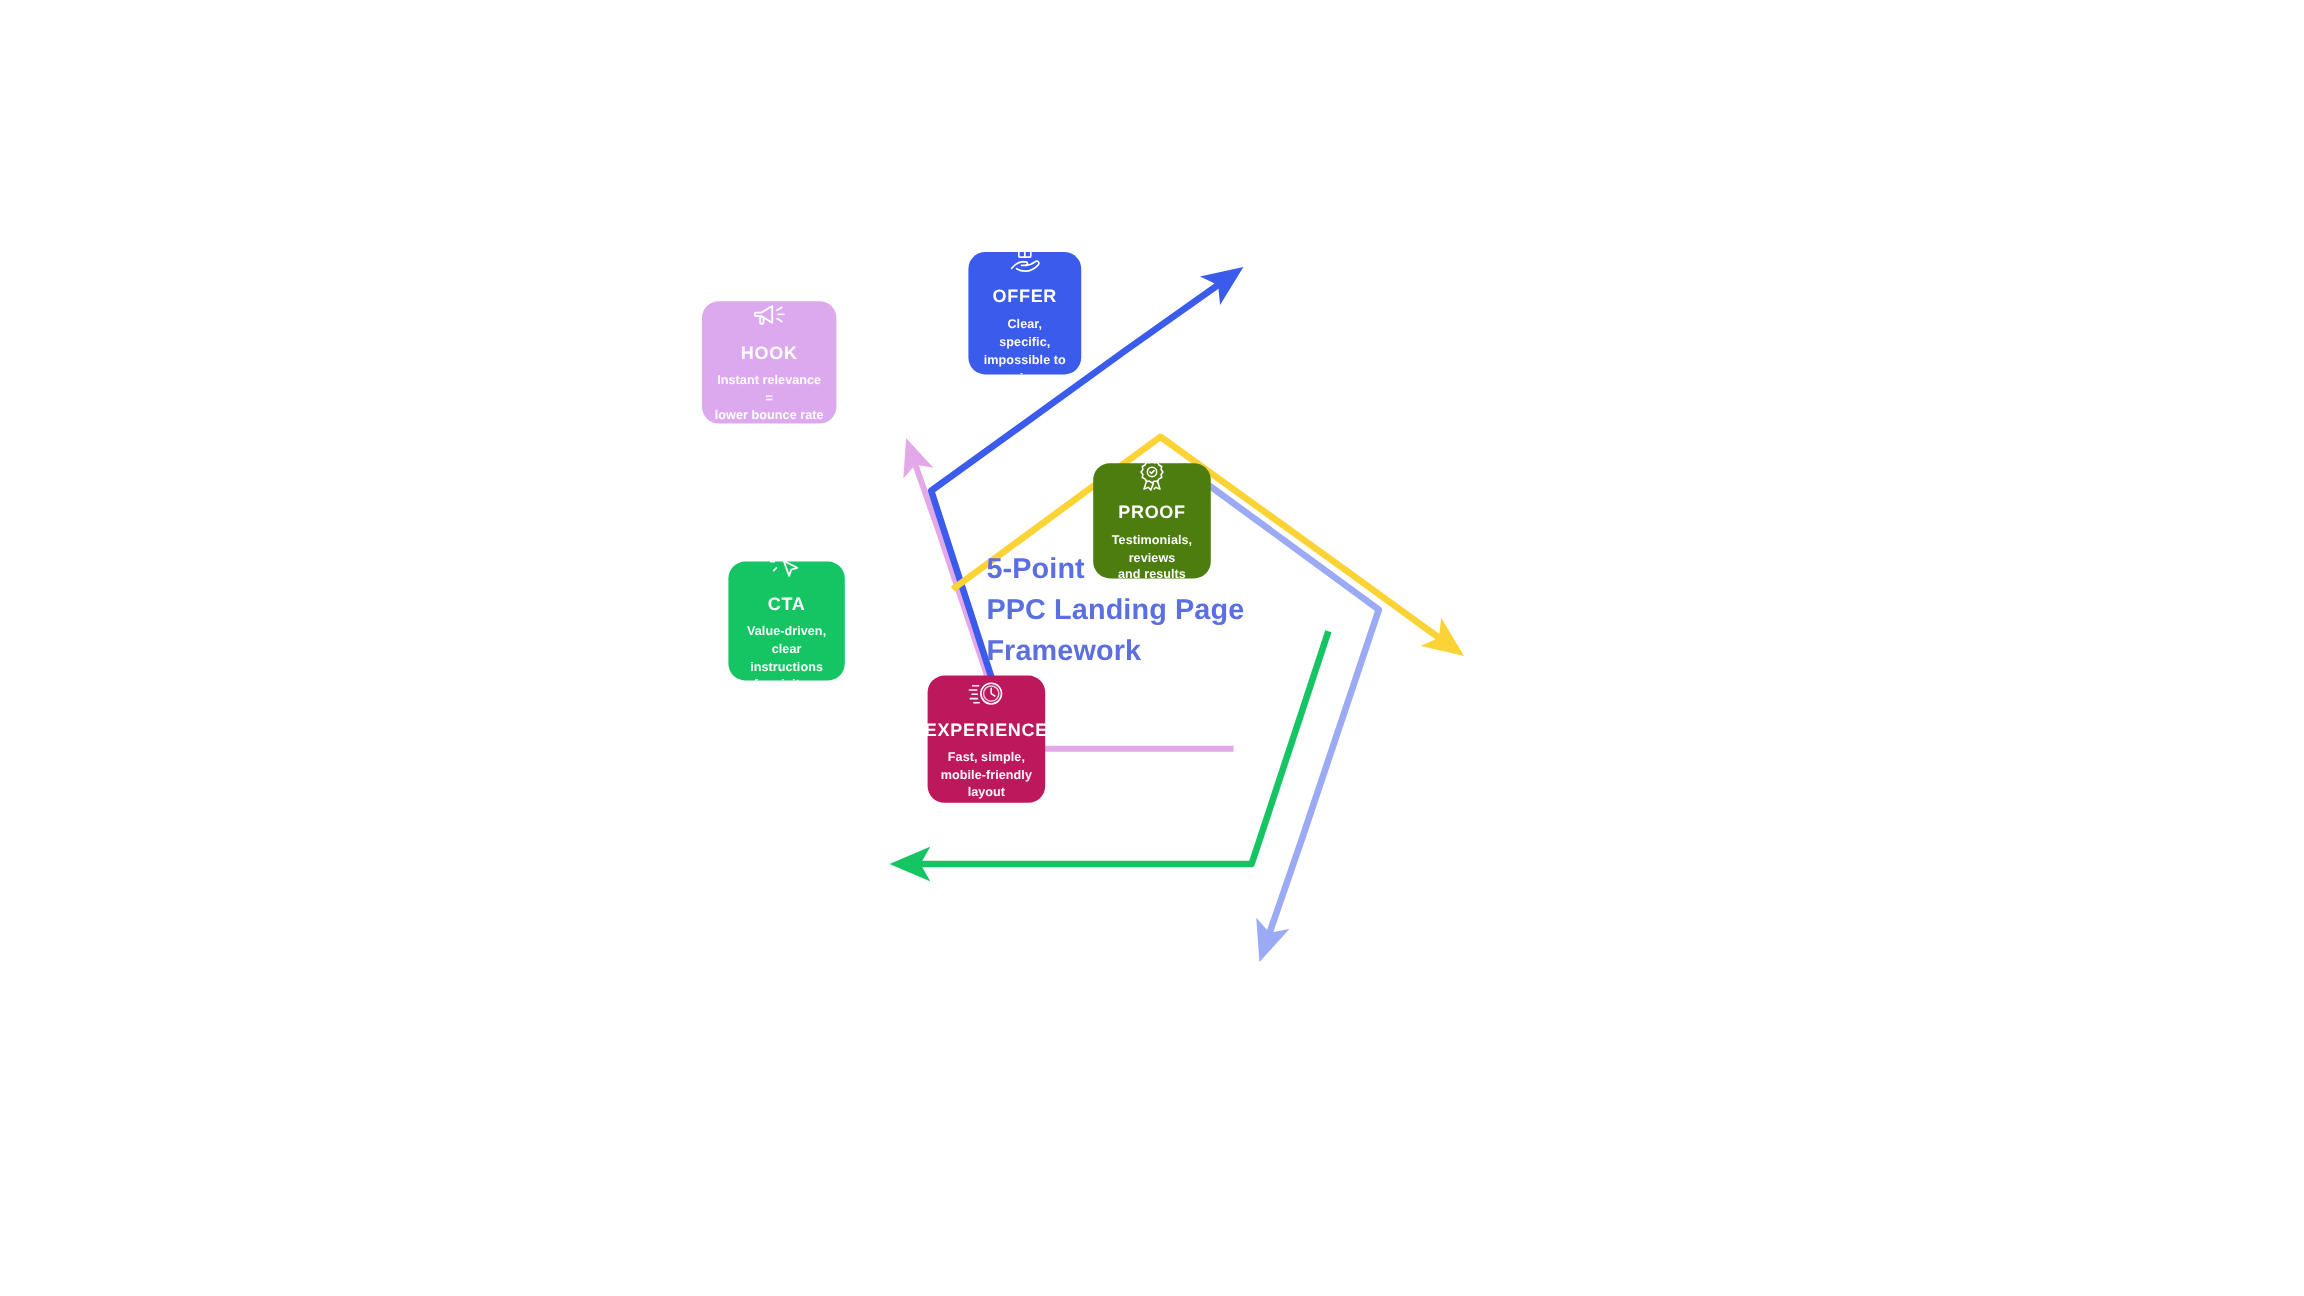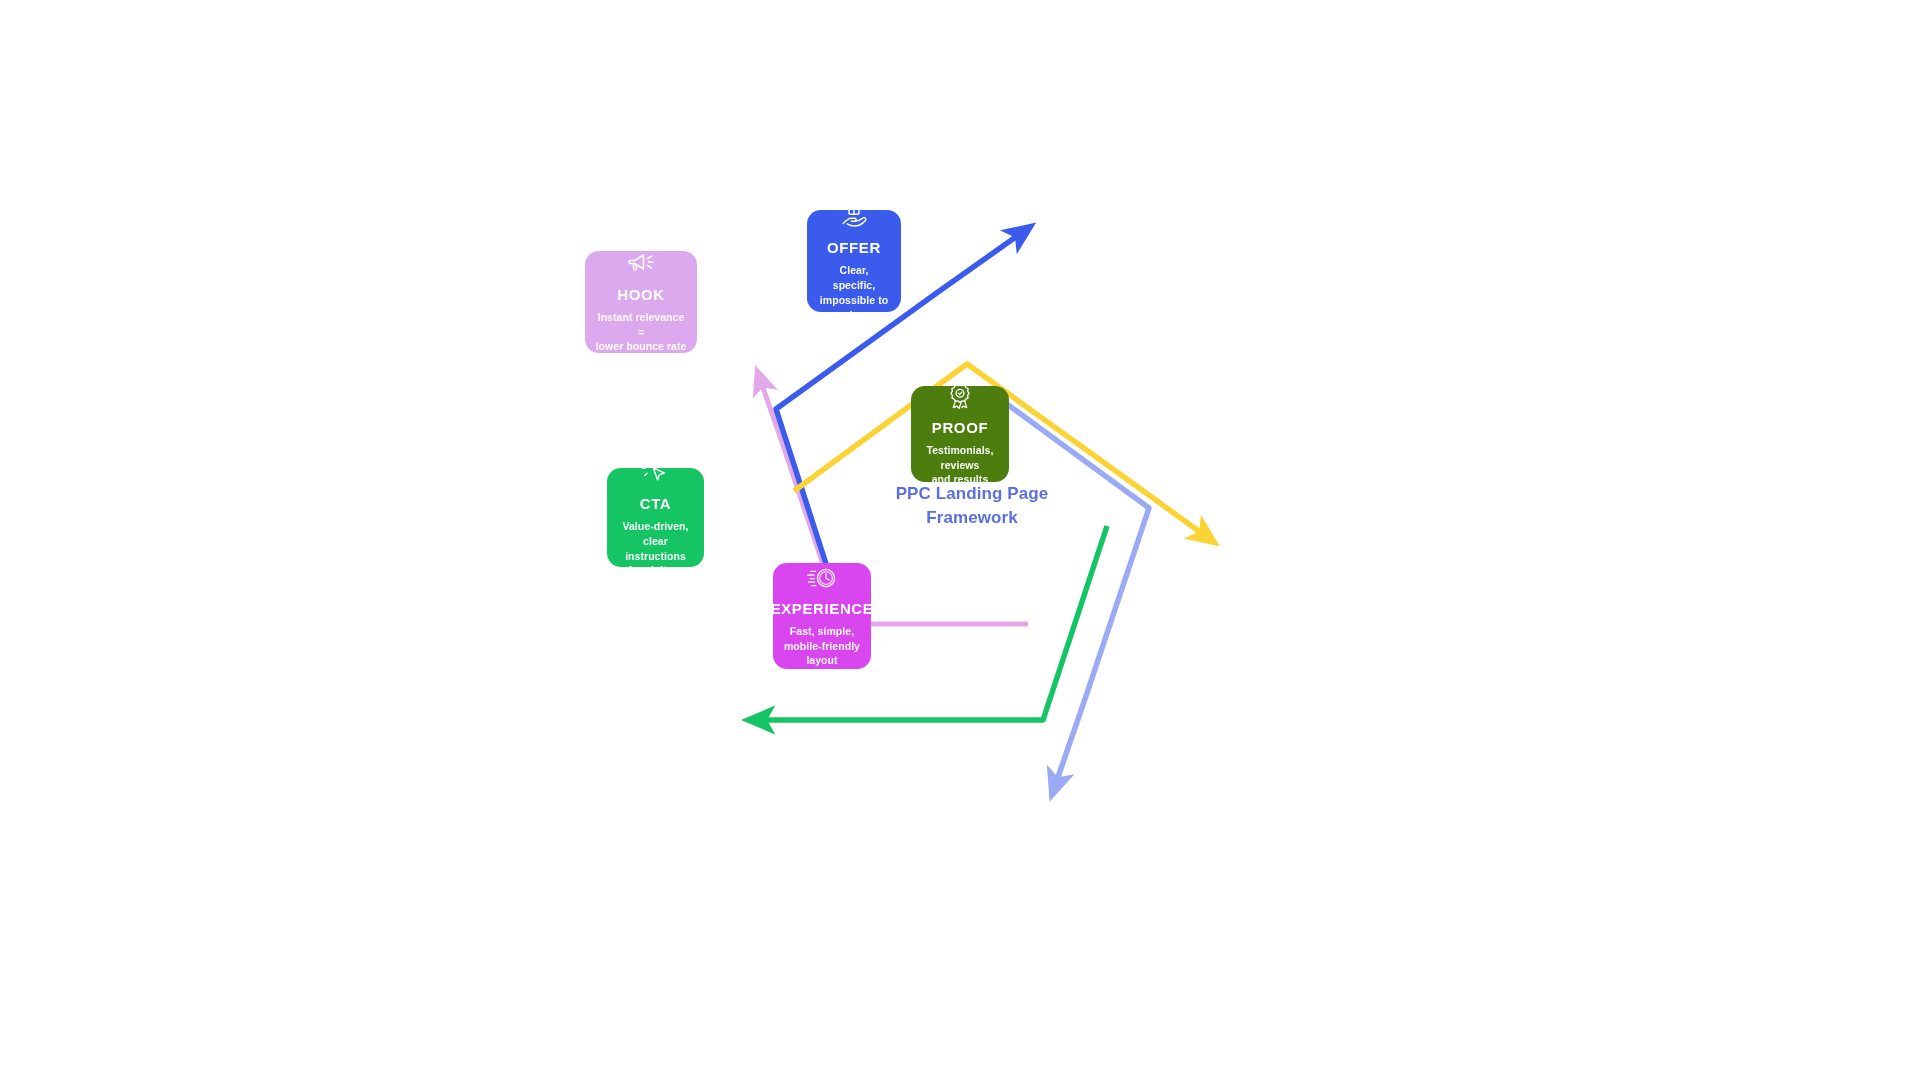--- a/index.html
+++ b/index.html
@@ -35,22 +35,21 @@
     width: 620px;
     height: 620px;
     overflow: visible;
   }
   
   #center-label {
     position: absolute;
     left: 162px;
     top: 228px;
     width: 300px;
-    text-align: center;
-    font-size: 17px;
+    font-size: 24px;
     font-weight: bold;
     line-height: 1.42;
     letter-spacing: 0.1px;
     color: #5b6fe0;
     pointer-events: none;
   }
   
   .card {
     position: absolute;
     border-radius: 14px;
@@ -173,21 +172,21 @@
         <path d="M13.3 12.3 l1.2 1.2 2.3 -2.4"></path>
         <path d="M10.6 19.4 L8.3 26.6 l3.6 -1.5 2.1 2.3 2.2 -5.8"></path>
         <path d="M19.4 19.4 l2.3 7.2 -3.6 -1.5 -1.3 1.4"></path>
       </svg>
     </span>
     <div class="card-title">PROOF</div>
     <div class="card-desc">Testimonials, reviews
 and results</div>
   </div>
 
-  <div class="card" id="card-experience" style="background:#d946ef">
+  <div class="card" id="card-experience" style="background:#be185d">
     <span class="card-icon">
       <svg width="34" height="28" viewBox="0 0 34 28" fill="none" stroke="#ffffff" stroke-width="1.3" stroke-linecap="round" stroke-linejoin="round">
         <circle cx="21" cy="14" r="8.6"></circle>
         <circle cx="21" cy="14" r="6.4" stroke-opacity="0.75"></circle>
         <path d="M21 9.6 v4.4 l3 2"></path>
         <path d="M10.5 7.4 h-5"></path>
         <path d="M9 11 h-6.2"></path>
         <path d="M9.4 14.6 h-4.4"></path>
         <path d="M9.6 18.2 h-6"></path>
         <path d="M11 21.6 h-4.4"></path>

